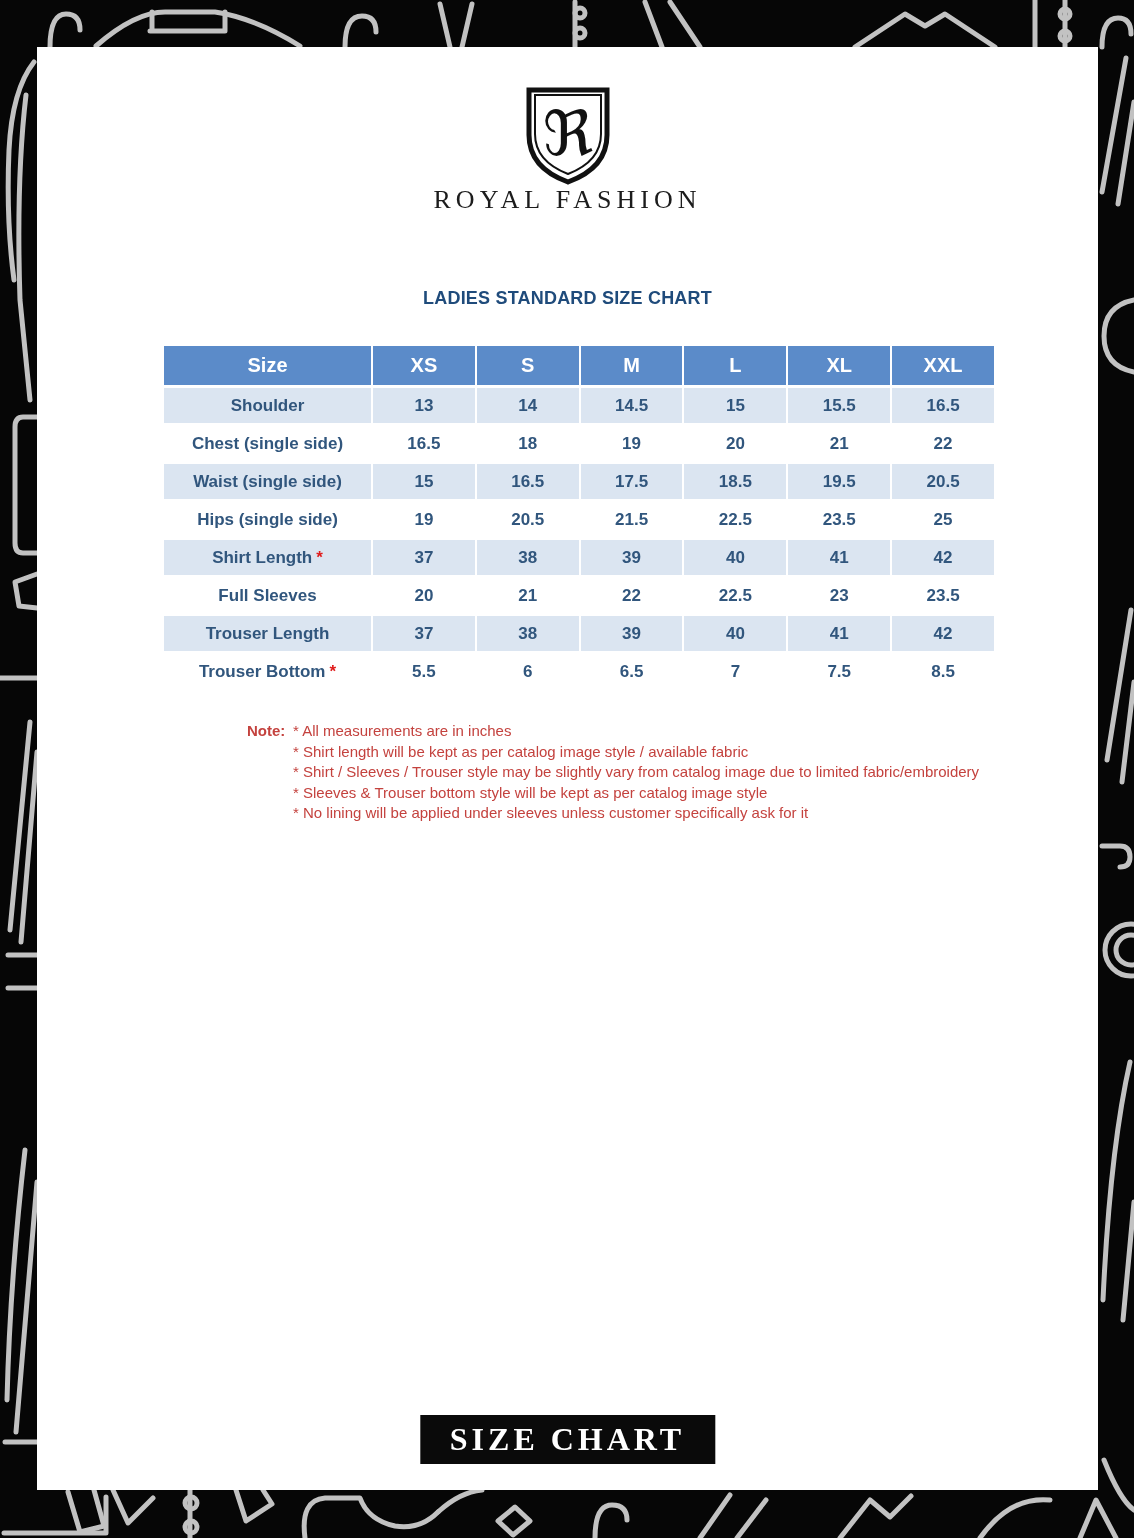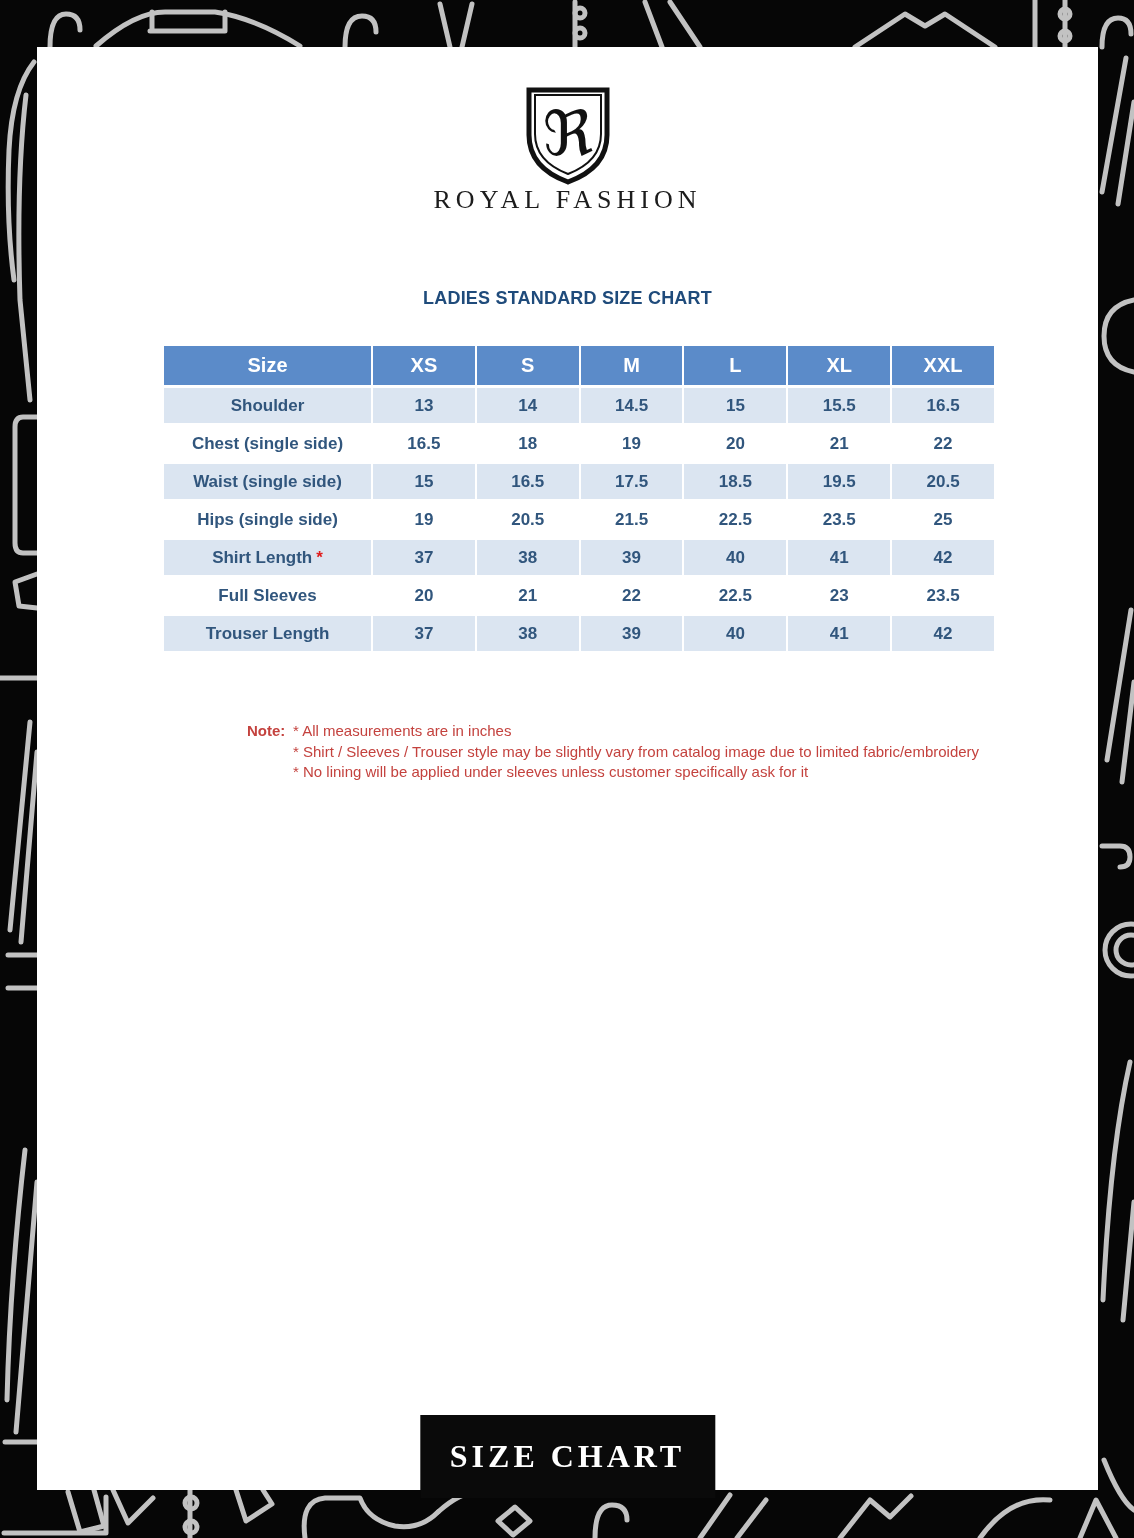--- a/index.html
+++ b/index.html
@@ -58,21 +58,21 @@
   td .ast{color:var(--c-star);margin-left:4px;}
   .notes{position:absolute;left:185px;top:674px;width:800px;}
   .note-line{display:flex;line-height:20.5px;font-size:15px;margin-left:25px;}
   .note-label{width:46px;flex-shrink:0;font-weight:bold;color:var(--c-note);}
   .note-text{color:var(--c-note);}
   .footer-banner{
     position:absolute;left:50%;top:1368px;transform:translateX(-50%);
     background:var(--c-banner-bg);color:#ffffff;
     font-family:"Liberation Serif","DejaVu Serif",serif;
     font-weight:bold;font-size:32px;letter-spacing:4px;
-    padding:23px 30px;white-space:nowrap;
+    padding:6px 30px;white-space:nowrap;
   }
   .shield-letter{
     font-family:"DejaVu Serif","DejaVu Sans",serif;
     font-size:62px;fill:#111111;
   }
 </style>
 </head>
 <body>
 
 <svg class="doodles" width="1134" height="1538" viewBox="0 0 1134 1538">
@@ -222,34 +222,51 @@
           </tr>
           <tr class="alt">
             <td><span>Trouser Length</span></td>
             <td>37</td>
             <td>38</td>
             <td>39</td>
             <td>40</td>
             <td>41</td>
             <td>42</td>
           </tr>
+          <tr class="plain">
+            <td><span>Trouser Bottom</span><span class="ast">*</span></td>
+            <td>5.5</td>
+            <td>6</td>
+            <td>6.5</td>
+            <td>7</td>
+            <td>7.5</td>
+            <td>8.5</td>
+          </tr>
         </tbody>
     </table>
   </div>
 
   <div class="notes" id="notes-block">
       <div class="note-line">
         <span class="note-label">Note:</span>
         <span class="note-text">* All measurements are in inches</span>
       </div>
       <div class="note-line">
         <span class="note-label"></span>
+        <span class="note-text">* Shirt length will be kept as per catalog image style / available fabric</span>
+      </div>
+      <div class="note-line">
+        <span class="note-label"></span>
         <span class="note-text">* Shirt / Sleeves / Trouser style may be slightly vary from catalog image due to limited fabric/embroidery</span>
       </div>
       <div class="note-line">
         <span class="note-label"></span>
+        <span class="note-text">* Sleeves &amp; Trouser bottom style will be kept as per catalog image style</span>
+      </div>
+      <div class="note-line">
+        <span class="note-label"></span>
         <span class="note-text">* No lining will be applied under sleeves unless customer specifically ask for it</span>
       </div>
     </div>
 
   <div class="footer-banner">SIZE CHART</div>
 
 </div>
 
 </body></html>

